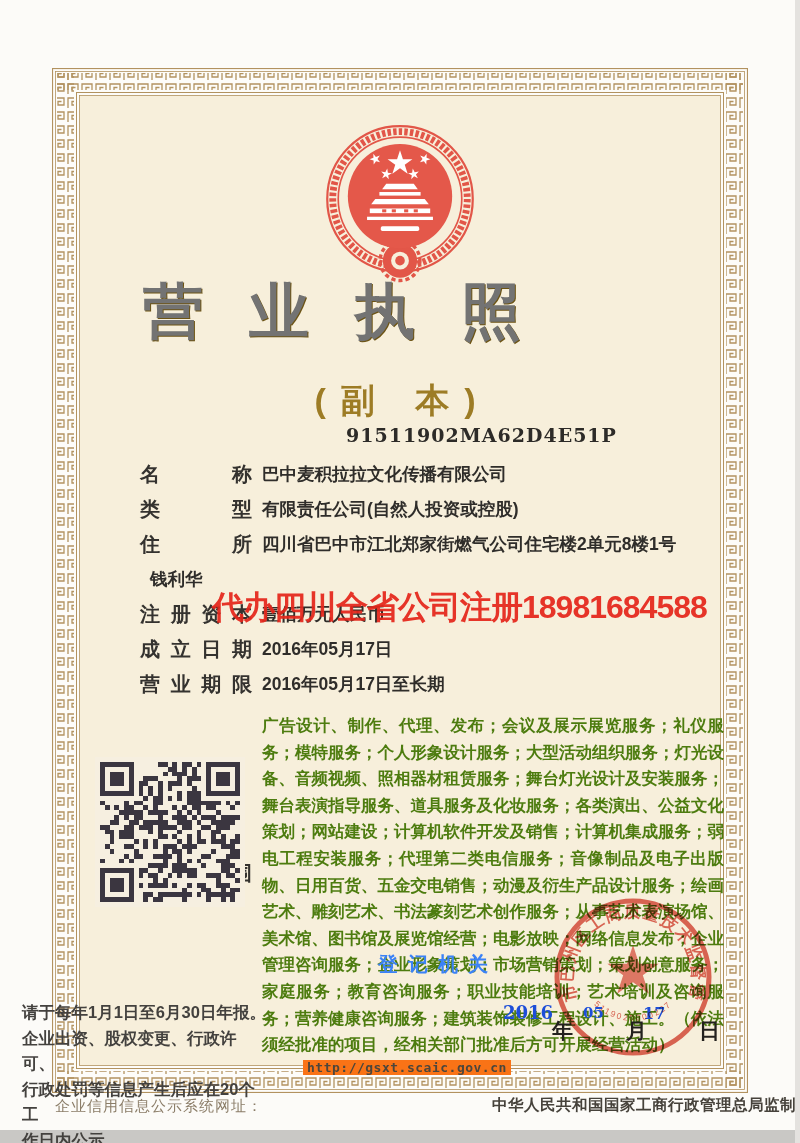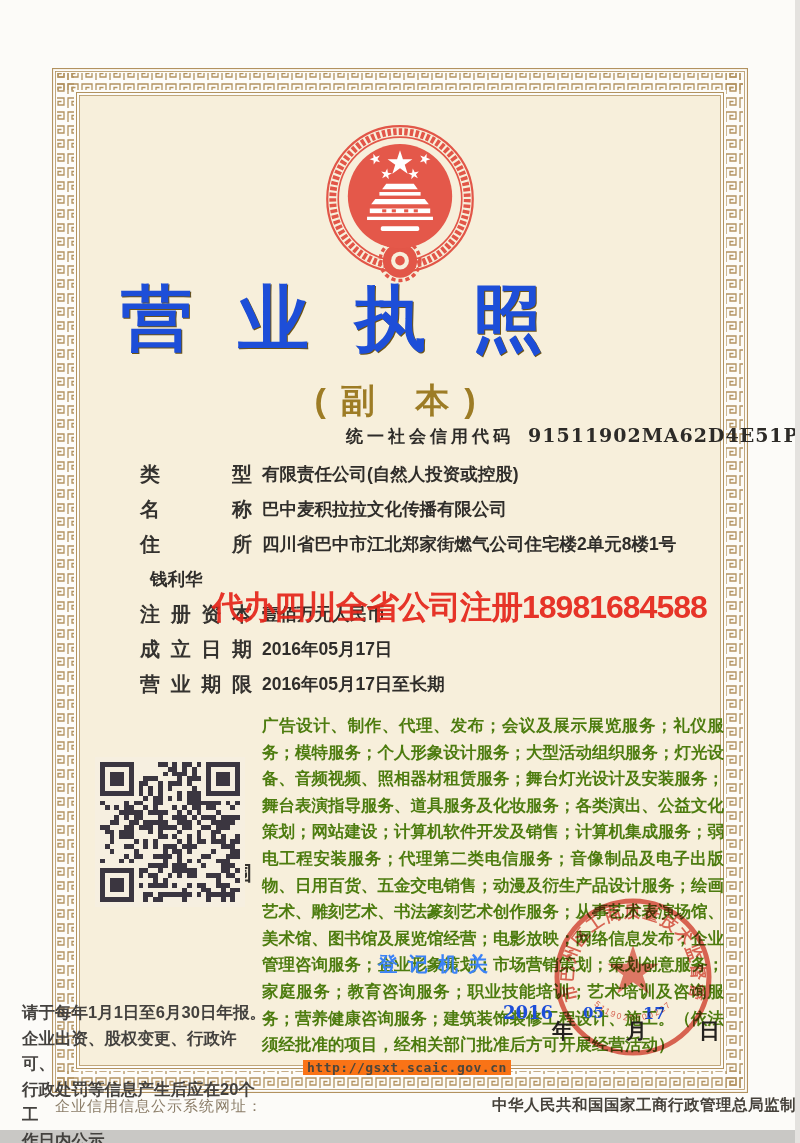--- a/index.html
+++ b/index.html
@@ -13,21 +13,21 @@
 
   
   #frame-svg{left:52px;top:68px;}
 
   
   #emblem{left:317px;top:122px;}
 
   
   .doc-title{
     left:0;top:272px;width:664px;text-align:center;
-    font-size:71px;font-weight:bold;color:#1d4ed8;
+    font-size:60px;font-weight:bold;color:#737373;
     letter-spacing:46px;text-indent:46px;
     text-shadow:1px 1px 0 #6d5414;
     font-family:"Liberation Sans", sans-serif;
   }
   .doc-subtitle{
     left:0;top:378px;width:800px;text-align:center;
     font-size:34px;font-weight:600;color:#9d7c25;letter-spacing:10px;font-family:Liberation Mono, monospace;
   }
   .credit-row{
     left:346px;top:424px;display:flex;align-items:baseline;gap:14px;
@@ -142,32 +142,31 @@
       <rect x="54" y="63.6" width="3" height="2.2"></rect>
     <rect x="63" y="63.6" width="3" height="2.2"></rect>
       <rect x="70" y="63.6" width="3" height="2.2"></rect>
   </g>
 </svg>
 
 <div class="abs doc-title">营业执照</div>
 <div class="abs doc-subtitle">(副 本)</div>
 
 <div class="abs credit-row">
-  <span class="credit-label">统一社会信用代码</span>
   <span class="credit-code">91511902MA62D4E51P</span>
 </div>
 
 <div class="abs fields">
   <div class="frow">
+    <div class="flabel">名称</div>
+    <div class="fvalue">巴中麦积拉拉文化传播有限公司</div>
+  </div>
+  <div class="frow">
     <div class="flabel">类型</div>
     <div class="fvalue">有限责任公司(自然人投资或控股)</div>
-  </div>
-  <div class="frow">
-    <div class="flabel">名称</div>
-    <div class="fvalue">巴中麦积拉拉文化传播有限公司</div>
   </div>
   <div class="frow">
     <div class="flabel">住所</div>
     <div class="fvalue">四川省巴中市江北郑家街燃气公司住宅楼2单元8楼1号</div>
   </div>
   <div class="frow">
     <div class="fvalue">钱利华</div>
   </div>
   <div class="frow">
     <div class="flabel">注册资本</div>

